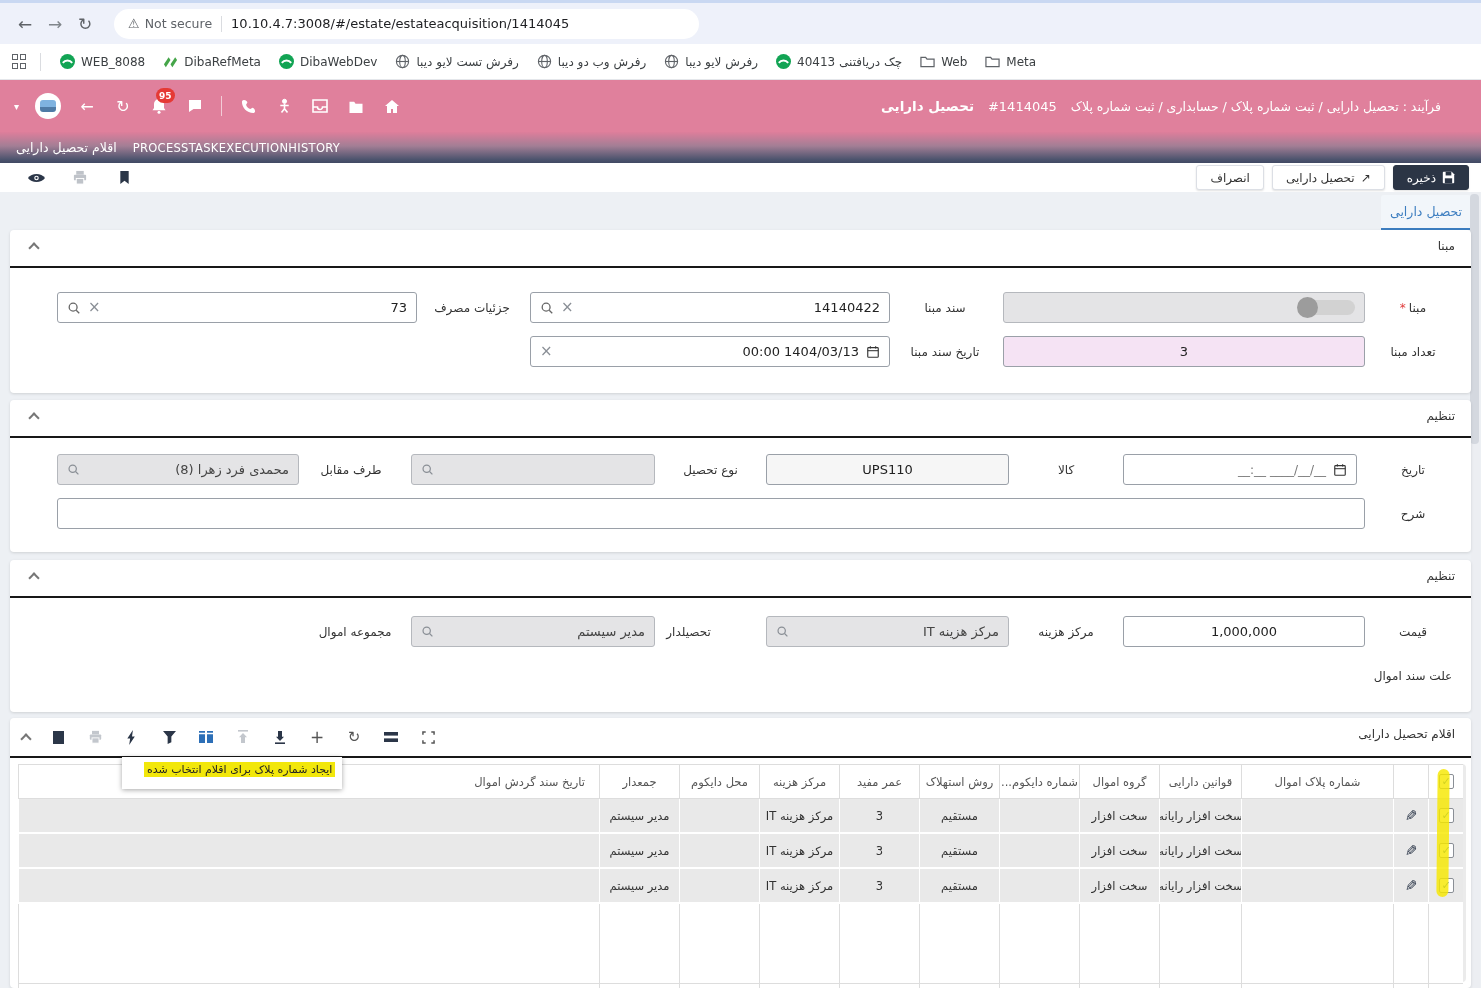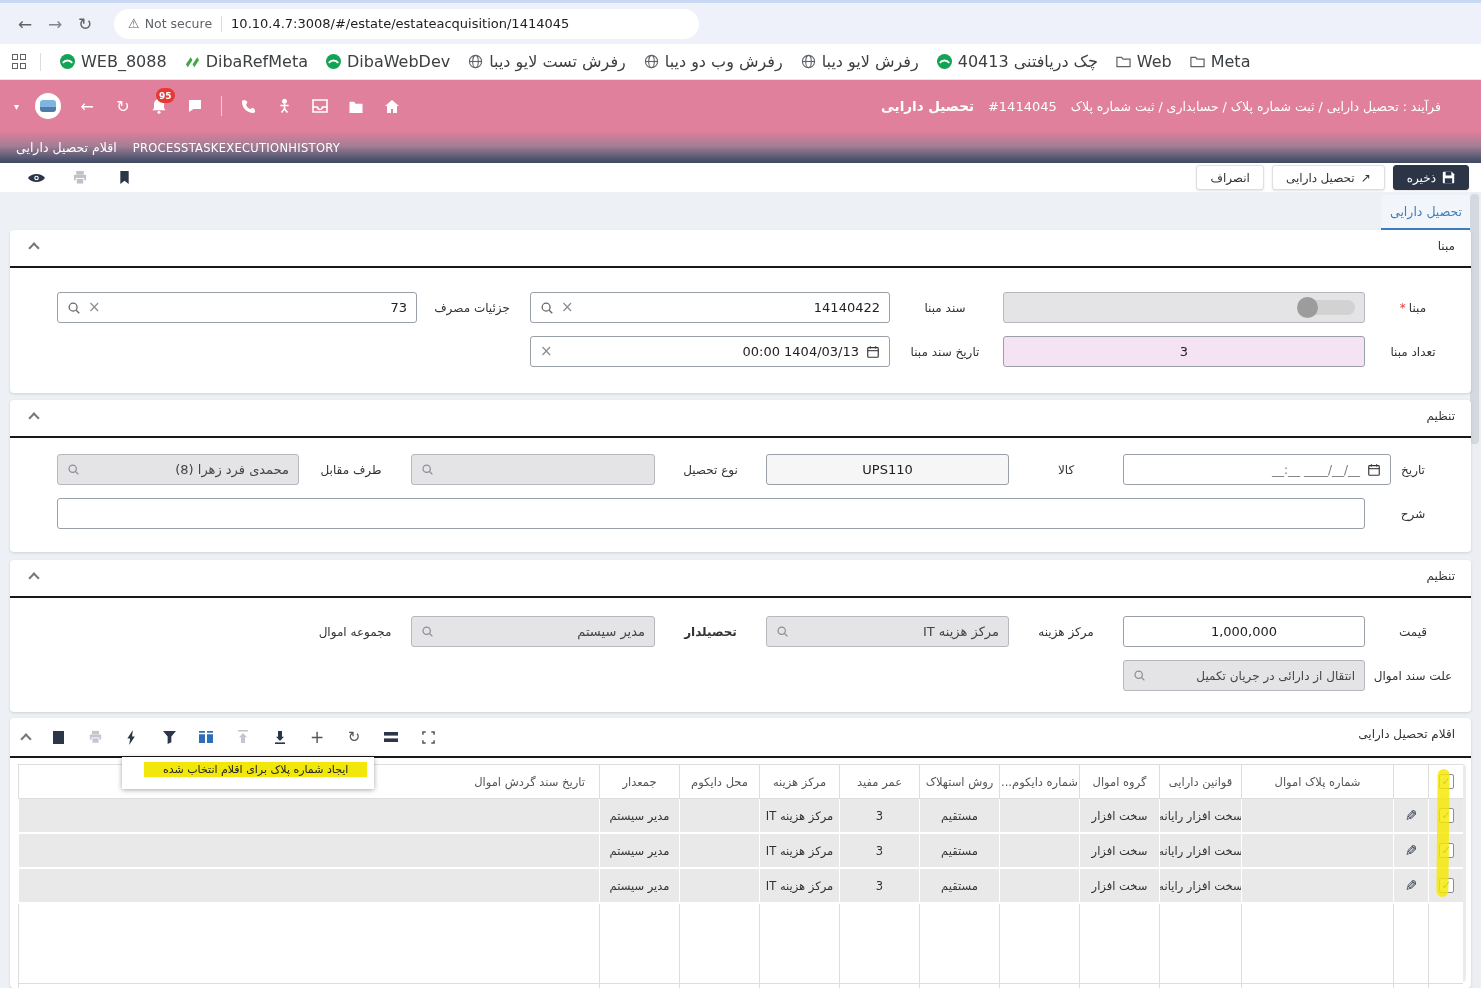--- a/index.html
+++ b/index.html
@@ -17,21 +17,21 @@
   .omnibox { margin-left:14px; width:585px; height:30px; background:#fff; border-radius:15px;
              display:flex; align-items:center; padding:0 14px; }
   .warn { font-size:13px; color:#5f6368; margin-right:5px; }
   .sec-label { font-size:12.5px; color:#5f6368; }
   .omni-div { width:1px; height:16px; background:#dadce0; margin:0 9px; }
   .url { font-size:13px; color:#202124; white-space:nowrap; }
   .bmrow { height:36px; background:#fff; border-bottom:1px solid #e4e6ea; display:flex; align-items:center; padding:0 12px; }
   .appsgrid { width:16px; height:16px; display:grid; grid-template-columns:6px 6px; grid-gap:2px; margin-right:10px; }
   .appsgrid i { width:6px; height:6px; border:1.6px solid #5f6368; display:block; }
   .bm-div { width:1px; height:18px; background:#dadce0; margin:0 10px 0 2px; }
-  .bm { display:flex; align-items:center; gap:6px; margin:0 9px; font-size:16px; color:#3c4043; white-space:nowrap; }
+  .bm { display:flex; align-items:center; gap:6px; margin:0 9px; font-size:12px; color:#3c4043; white-space:nowrap; }
   .bm svg { flex:0 0 auto; }
   
   .appheader { height:52px; background:#e0809c; display:flex; align-items:center; padding:0 14px; color:#fff; }
   .ah-left { display:flex; align-items:center; gap:16px; }
   .ah-right { margin-left:auto; display:flex; flex-direction:row-reverse; align-items:center; gap:14px; direction:rtl; }
   .ah-title { font-weight:bold; font-size:13.5px; }
   .ah-id { font-size:13px; }
   .ah-bread { font-size:12.5px; margin-right:26px; }
   .avatar { width:26px; height:26px; border-radius:50%; background:#fff; display:flex; align-items:center; justify-content:center; }
   .avatar i { width:16px; height:12px; border-radius:3px; background:linear-gradient(180deg,#7fb3e0 55%,#4f7ba6 55%); display:block; }
@@ -100,21 +100,21 @@
   .c-check{width:35px}.c-edit{width:35px}.c-plate{width:152px}.c-rules{width:82px}.c-grp{width:80px}
   .c-dai{width:80px}.c-dep{width:80px}.c-life{width:80px}.c-cost{width:80px}.c-loc{width:80px}.c-jam{width:80px}
   .c-date{flex:1; justify-content:flex-start; padding-right:14px;}
   .cb { width:15px; height:15px; background:#fff; border:1px solid #8a8f96; border-radius:2px;
         display:flex; align-items:center; justify-content:center; font-size:11px; color:#2f6fb0; font-weight:bold; }
   .pencil { color:#2b3648; font-size:15px; transform:scaleX(-1); }
   .ymark { position:absolute; left:1427px; top:51px; width:12px; height:128px; background:#f6e800;
            opacity:.82; border-radius:6px; transform:rotate(.6deg); z-index:3; }
   .tooltip { position:absolute; left:112px; top:39px; background:#fff; box-shadow:0 1px 5px rgba(0,0,0,.35);
              padding:4px 7px 13px 22px; z-index:4; direction:rtl; }
-  .tooltip span { background:#f2e70b; color:#222; font-size:11px; padding:1px 19px; }
+  .tooltip span { background:#f2e70b; color:#222; font-size:11px; padding:1px 3px; }
   .t-scroll { position:absolute; left:1448px; top:46px; width:8px; height:218px; background:#ebebeb; border-radius:4px; }
 </style>
 </head>
 <body>
 
 <div class="topstrip"></div>
 <div class="navrow">
   <div class="navbtn">←</div>
   <div class="navbtn fwd">→</div>
   <div class="navbtn">↻</div>
@@ -360,21 +360,21 @@
         </svg>
     </div>
   </div>
 
   <div class="card" style="top:208px; height:152px;">
     <span class="chev"></span>
     <span class="ctitle">تنظیم</span>
     <div class="hline"></div>
 
     <div class="lbl" style="right:8px; width:100px; top:54px;">تاریخ</div>
-    <div class="fld" style="left:1113px; top:54px; width:268px;">
+    <div class="fld" style="left:1113px; top:54px; width:234px;">
       <span class="val ph" style="direction:ltr;">__:__  ____/__/__</span>
       <svg width="14" height="14" viewBox="0 0 16 16">
           <rect x="2" y="3" width="12" height="11" rx="1" fill="none" stroke="#333" stroke-width="1.3"></rect>
           <line x1="2" y1="6.5" x2="14" y2="6.5" stroke="#333" stroke-width="1.2"></line>
           <line x1="5" y1="1.5" x2="5" y2="4" stroke="#333" stroke-width="1.3"></line>
           <line x1="11" y1="1.5" x2="11" y2="4" stroke="#333" stroke-width="1.3"></line>
         </svg>
     </div>
 
     <div class="lbl" style="left:999px; width:114px; top:54px;text-align:center;">کالا</div>
@@ -415,39 +415,32 @@
 
     <div class="lbl" style="left:999px; width:114px; top:56px;">مرکز هزینه</div>
     <div class="fld gray" style="left:756px; top:56px; width:243px;">
       <svg width="13" height="13" viewBox="0 0 16 16">
           <circle cx="7" cy="7" r="4.5" fill="none" stroke="#8a8f96" stroke-width="1.5"></circle>
           <line x1="10.5" y1="10.5" x2="14" y2="14" stroke="#8a8f96" stroke-width="1.5"></line>
         </svg>
       <span class="val">مرکز هزینه IT</span>
     </div>
 
-    <div class="lbl" style="left:645px; width:111px; top:56px;font-weight:bold;">تحصیلدار</div>
+    <div class="lbl" style="left:623px; width:111px; top:56px;">تحصیلدار</div>
     <div class="fld gray" style="left:401px; top:56px; width:244px;">
       <svg width="13" height="13" viewBox="0 0 16 16">
           <circle cx="7" cy="7" r="4.5" fill="none" stroke="#8a8f96" stroke-width="1.5"></circle>
           <line x1="10.5" y1="10.5" x2="14" y2="14" stroke="#8a8f96" stroke-width="1.5"></line>
         </svg>
       <span class="val">مدیر سیستم</span>
     </div>
 
     <div class="lbl" style="left:289px; width:112px; top:56px;">مجموعه اموال</div>
 
     <div class="lbl" style="right:8px; width:100px; top:100px;">علت سند اموال</div>
-    <div class="fld gray" style="left:1113px; top:100px; width:242px; font-size:12px;">
-      <svg width="13" height="13" viewBox="0 0 16 16">
-          <circle cx="7" cy="7" r="4.5" fill="none" stroke="#8a8f96" stroke-width="1.5"></circle>
-          <line x1="10.5" y1="10.5" x2="14" y2="14" stroke="#8a8f96" stroke-width="1.5"></line>
-        </svg>
-      <span class="val">انتقال از دارائی در جریان تکمیل</span>
-    </div>
   </div>
 
   <div class="card" style="top:526px; height:270px; overflow:hidden;">
     <span class="ctitle">اقلام تحصیل دارایی</span>
     <div class="hline" style="top:38px;"></div>
 
     <div class="ttoolbar">
       <span class="chev" style="position:static; transform:rotate(45deg); margin-top:4px;"></span>
       <span class="ticon">
           <svg width="11" height="13" viewBox="0 0 11 13">

